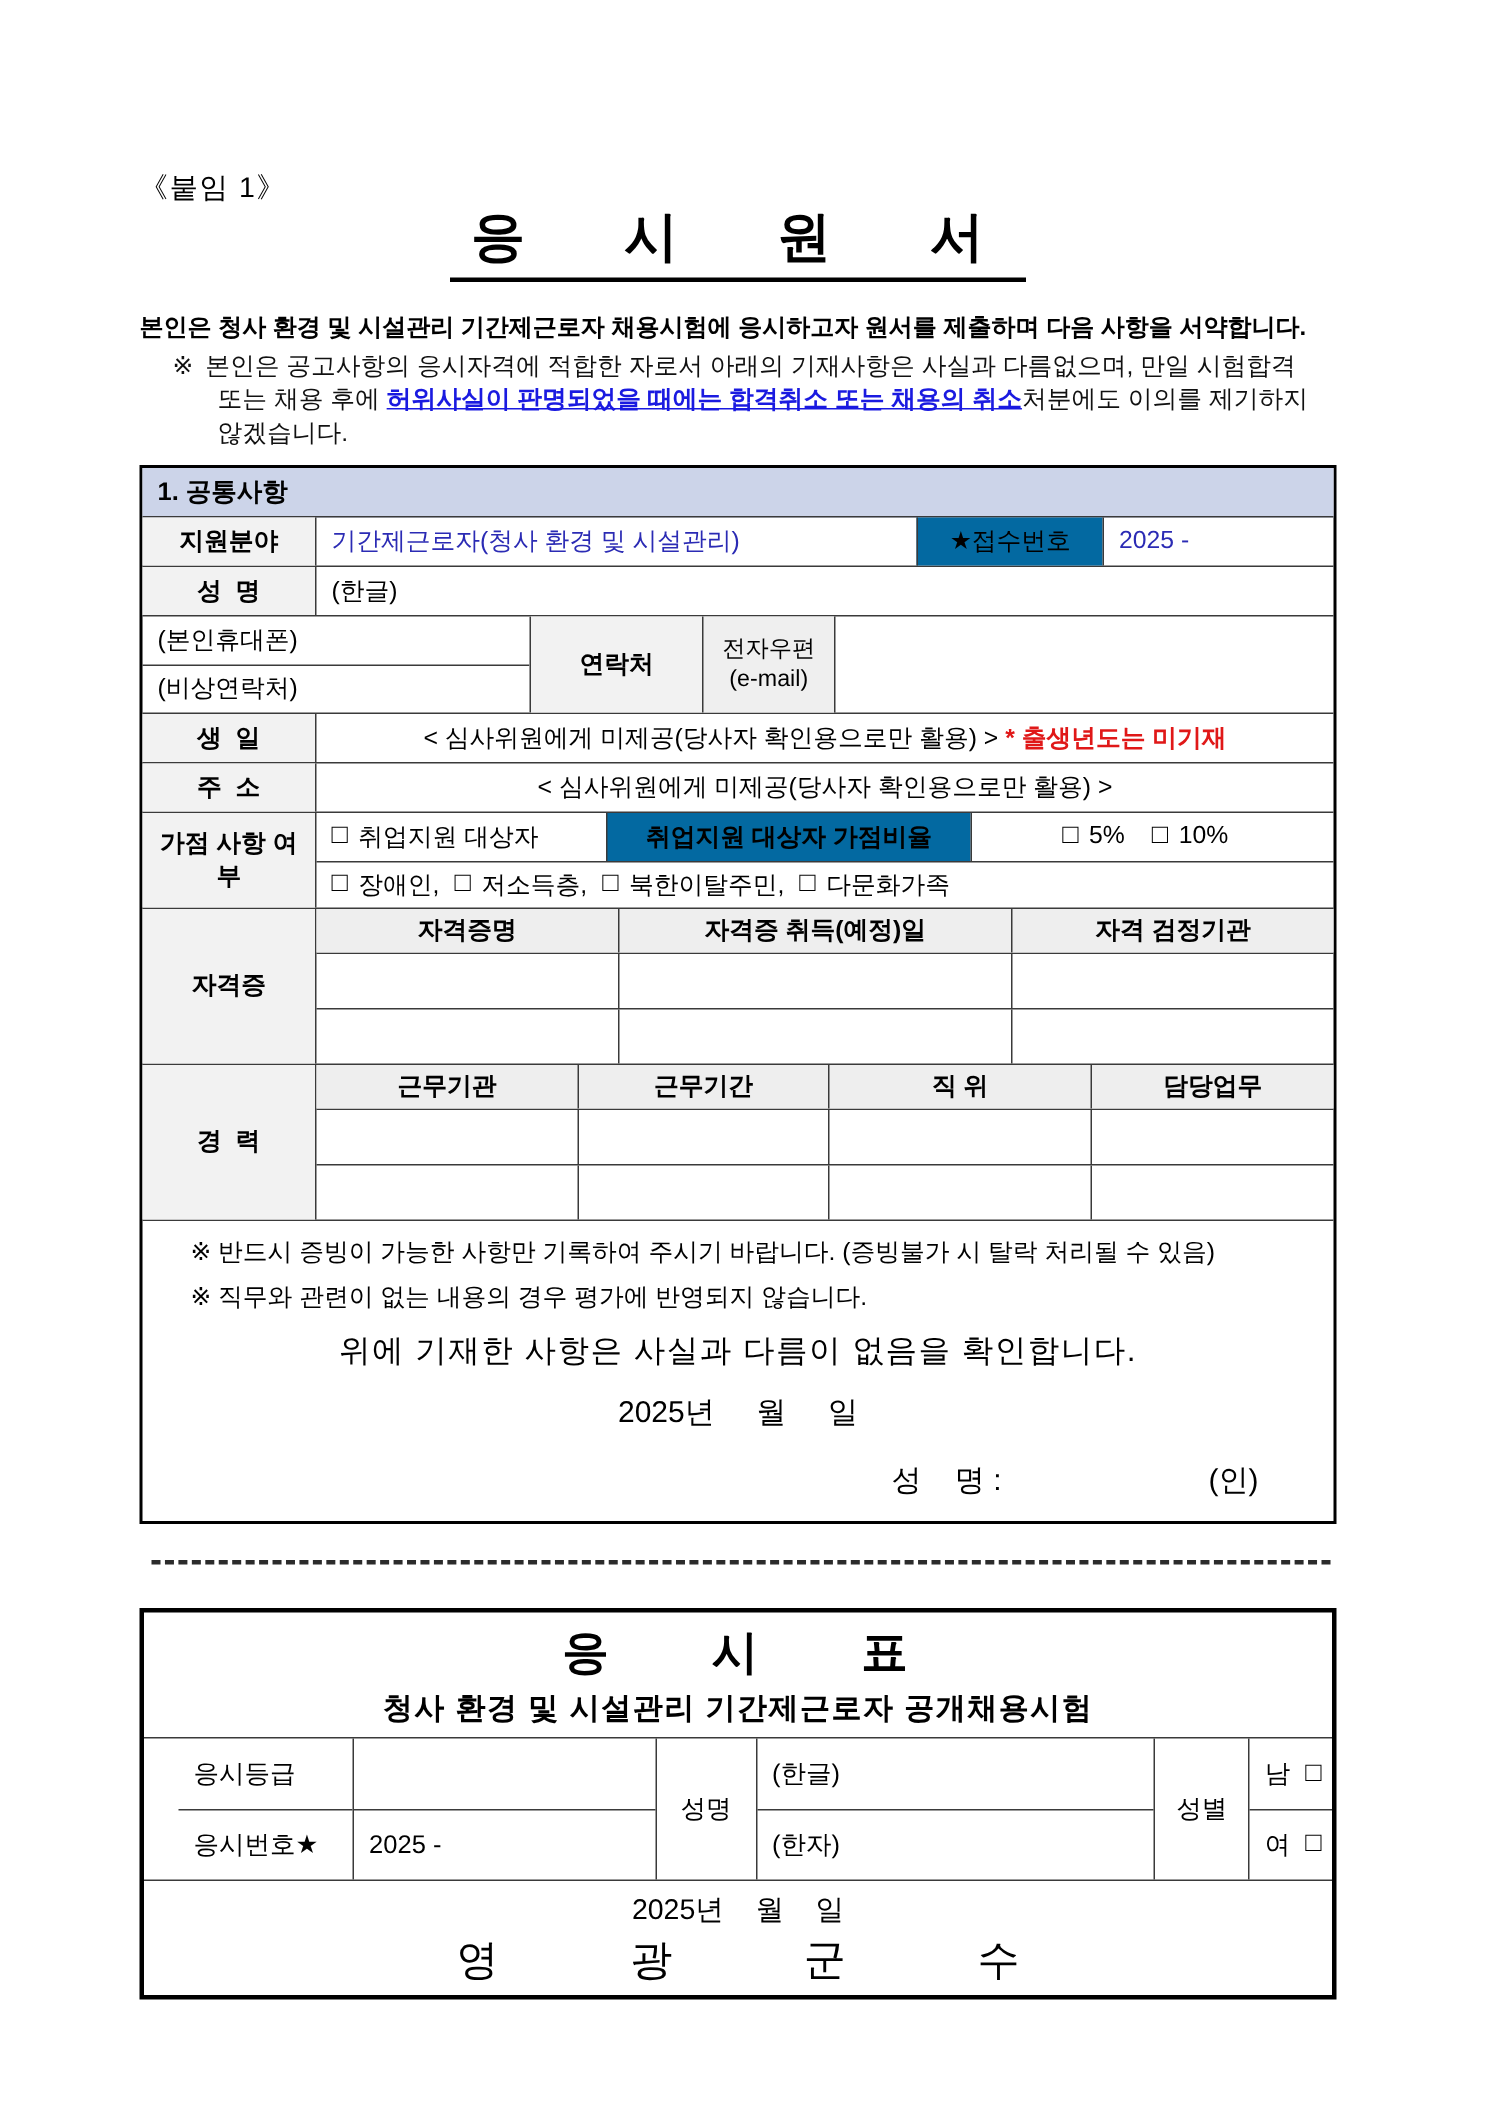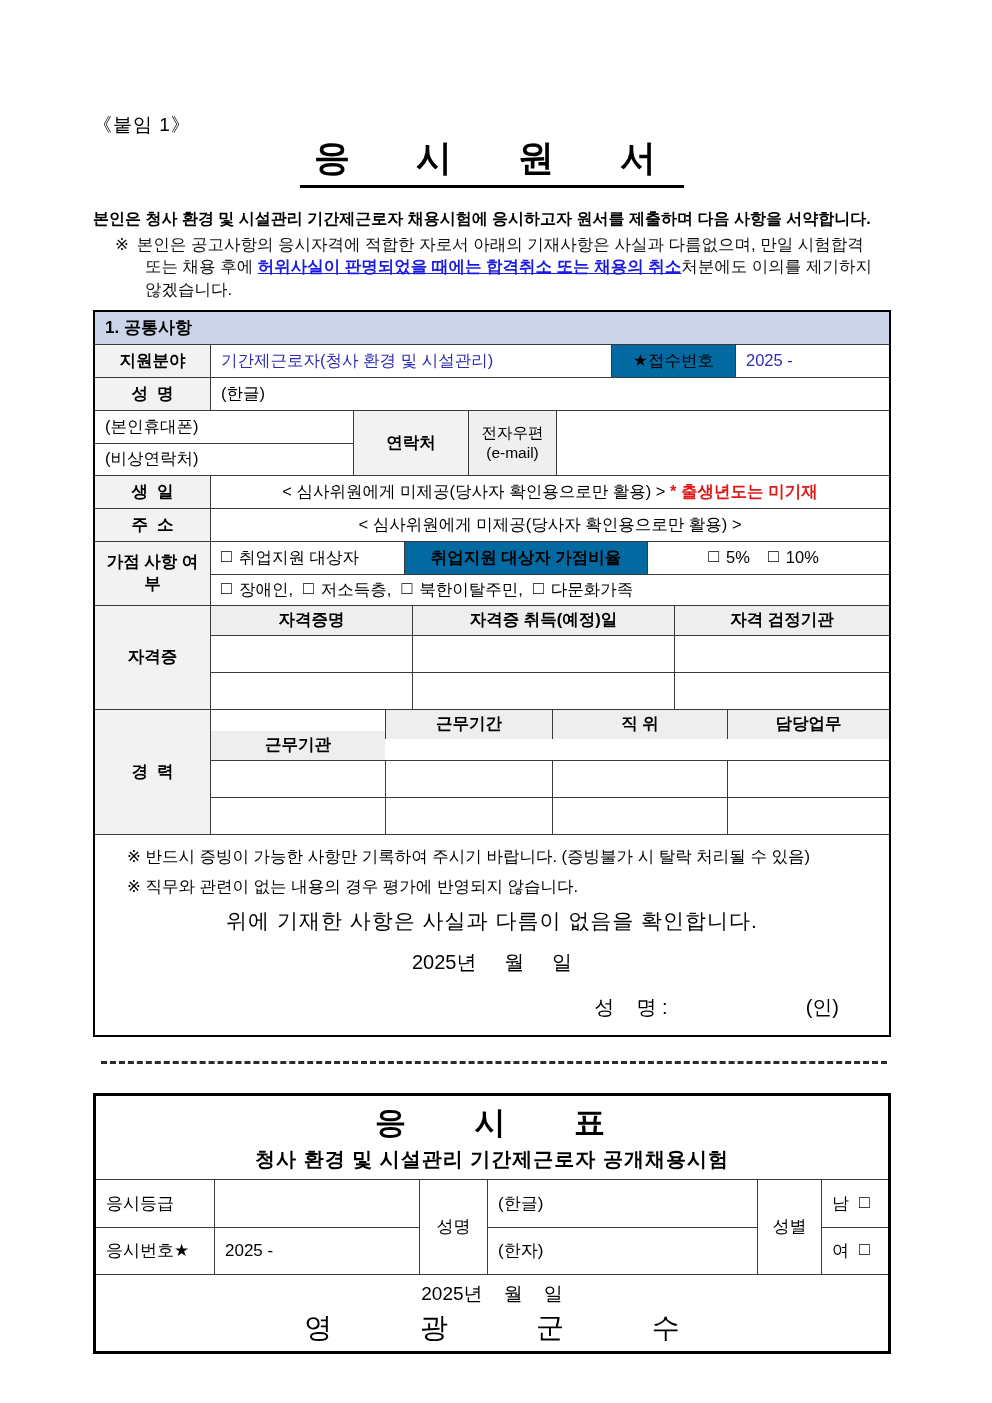--- a/index.html
+++ b/index.html
@@ -85,21 +85,21 @@
   .sig-line .sig-label { white-space:pre; }
   .sig-line .seal { margin-left:138px; }
 
   
   .dashes { margin:24px 4px 0 8px; border-top:3px dashed #2b2b2b; height:0; }
 
   
   .box2 { margin-top:29px; border:3px solid #000; }
   .slip-title { text-align:center; font-size:31px; font-weight:bold; letter-spacing:30px; padding:6px 0 0 26px; white-space:pre; }
   .slip-subtitle { text-align:center; font-size:20px; font-weight:bold; margin:2px 0 6px 0; letter-spacing:1px; }
-  .slip-table { display:flex; border-top:1px solid #3a3a3a; border-bottom:1px solid #3a3a3a; }
+  .slip-table { display:flex; border-top:1px solid #3a3a3a; border-bottom:1px solid #3a3a3a;padding-left:23px; }
   .scol { display:flex; flex-direction:column; border-left:1px solid #3a3a3a; }
   .scol:first-child { border-left:none; }
   .scell { height:47px; display:flex; align-items:center; font-size:17px; padding-left:10px; }
   .scell + .scell { border-top:1px solid #3a3a3a; }
   .scol.span .scell { height:94px; justify-content:center; padding-left:0; }
   .w-a { width:118px; } .w-b { width:205px; } .w-c { width:68px; } .w-d { width:270px; } .w-e { width:64px; } .w-f { flex:1; }
   .slip-footer { padding:6px 0 4px 0; }
   .slip-date { text-align:center; font-size:19px; white-space:pre; }
   .slip-issuer { text-align:center; font-size:28px; letter-spacing:40px; padding-left:40px; margin-top:2px; white-space:pre; }
 </style>
@@ -220,21 +220,21 @@
           <div class="gcell gblank" style="width:262px;"></div>
           <div class="gcell gblank" style="flex:1;"></div>
         </div>
       </div>
     </div>
 
     <div class="block">
       <div class="side">경  력</div>
       <div class="right">
         <div class="grid-row">
-          <div class="gcell ghead" style="flex:1.05;margin-top:21px;">근무기관</div>
+          <div class="gcell ghead" style="flex:1.05;">근무기관</div>
           <div class="gcell ghead" style="flex:1;">근무기간</div>
           <div class="gcell ghead" style="flex:1.05;">직  위</div>
           <div class="gcell ghead" style="flex:0.97;">담당업무</div>
         </div>
         <div class="grid-row">
           <div class="gcell gblank" style="flex:1.05;"></div>
           <div class="gcell gblank" style="flex:1;"></div>
           <div class="gcell gblank" style="flex:1.05;"></div>
           <div class="gcell gblank" style="flex:0.97;"></div>
         </div>

